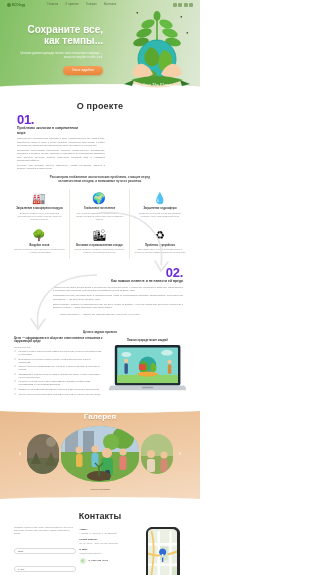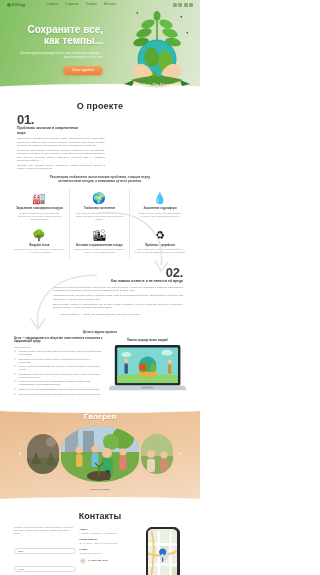--- a/index.html
+++ b/index.html
@@ -49,21 +49,21 @@
     box-shadow:0 1px 2px rgba(180,110,50,.35);
   }
 
   
   .globe-art { position:absolute; right:2px; top:4px; width:82px; height:88px; z-index:4; }
   .leafbugs { position:absolute; font-size:3px; color:#2f4a22; }
 
   
   .about { position:relative; background:#fff; padding:6px 0 4px; }
   .sect-title { text-align:center; font-size:9px; font-weight:bold; color:#2f2f2f; letter-spacing:.2px; }
-  .bignum { font-size:13px; font-weight:bold; color:#404040; line-height:12px; letter-spacing:-.3px; }
+  .bignum { font-size:13px; font-weight:bold; color:#6d28d9; line-height:12px; letter-spacing:-.3px; }
   .b01 { margin:3px 0 0 17px; }
   .b02 { text-align:right; margin-right:17px; }
 
   .blk { padding:0 17px; }
   .blk-head { font-size:3.4px; font-weight:bold; color:#3a3a3a; line-height:4.6px; margin-bottom:2px; }
   .blk-p { font-size:2.3px; line-height:3.4px; color:#808080; margin-bottom:1.5px; text-align:justify; }
   .right-al { text-align:right; }
   .arrow-svg { position:absolute; pointer-events:none; }
 
   .center-note {

